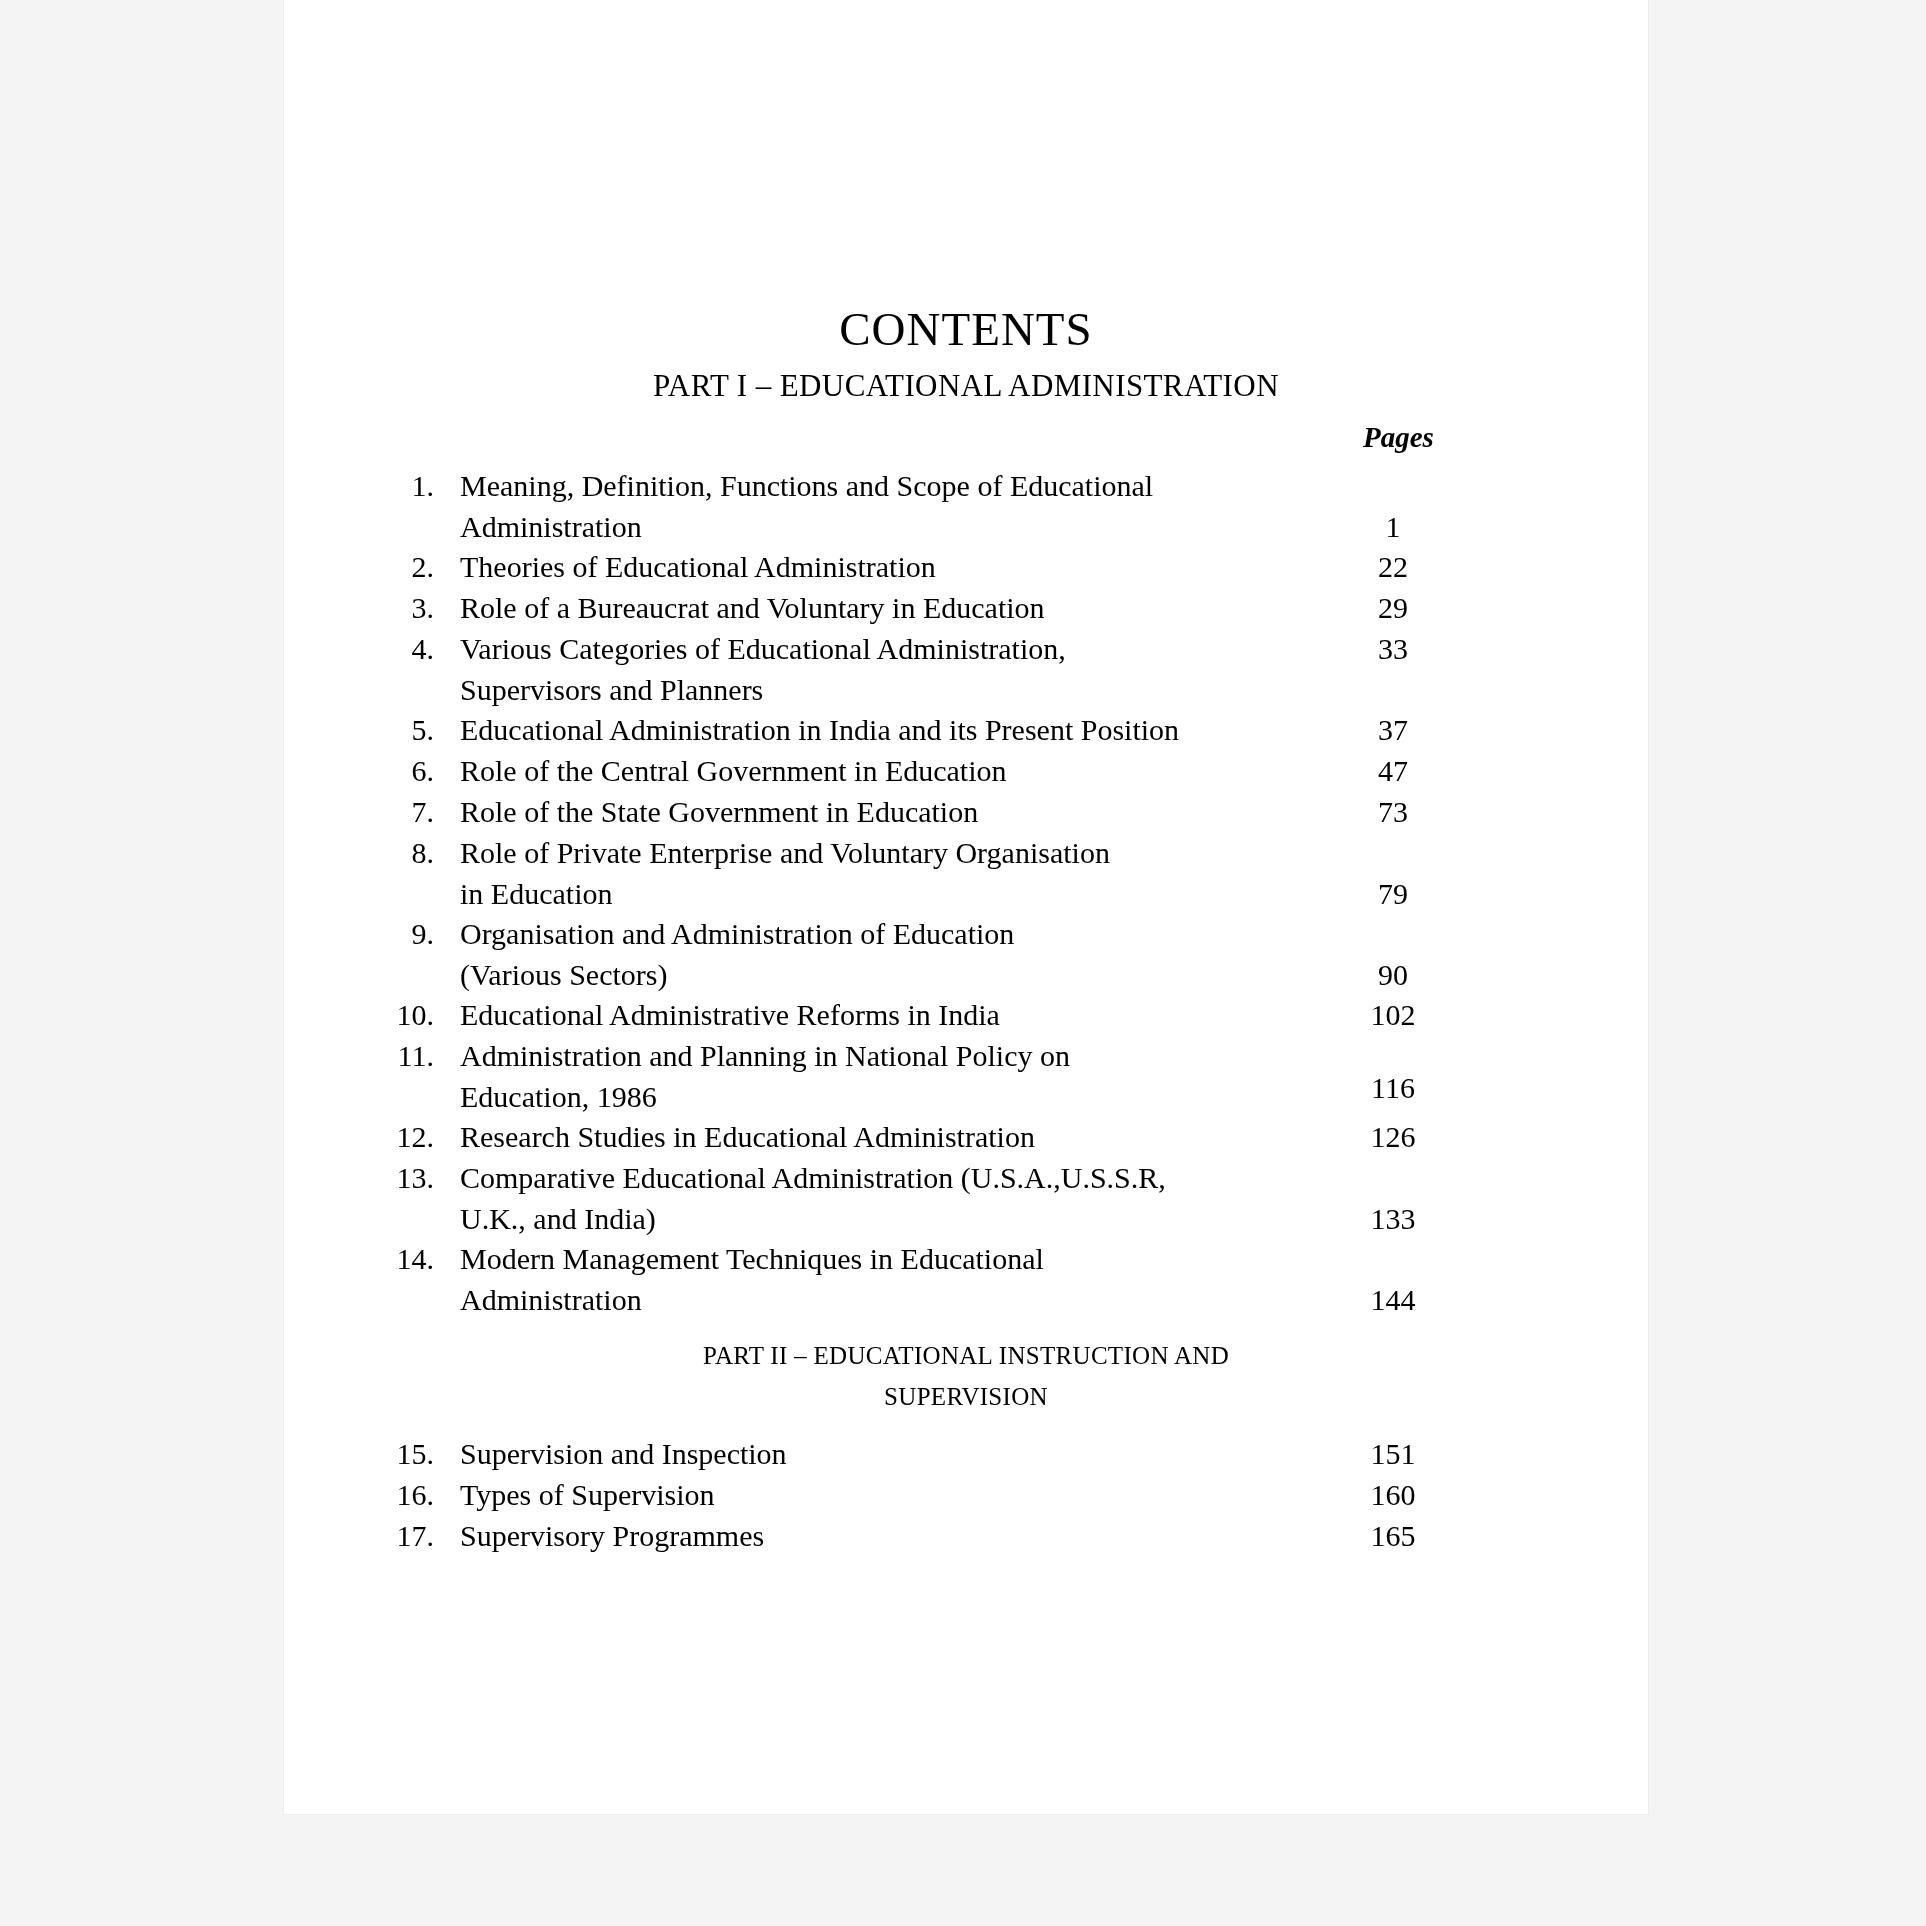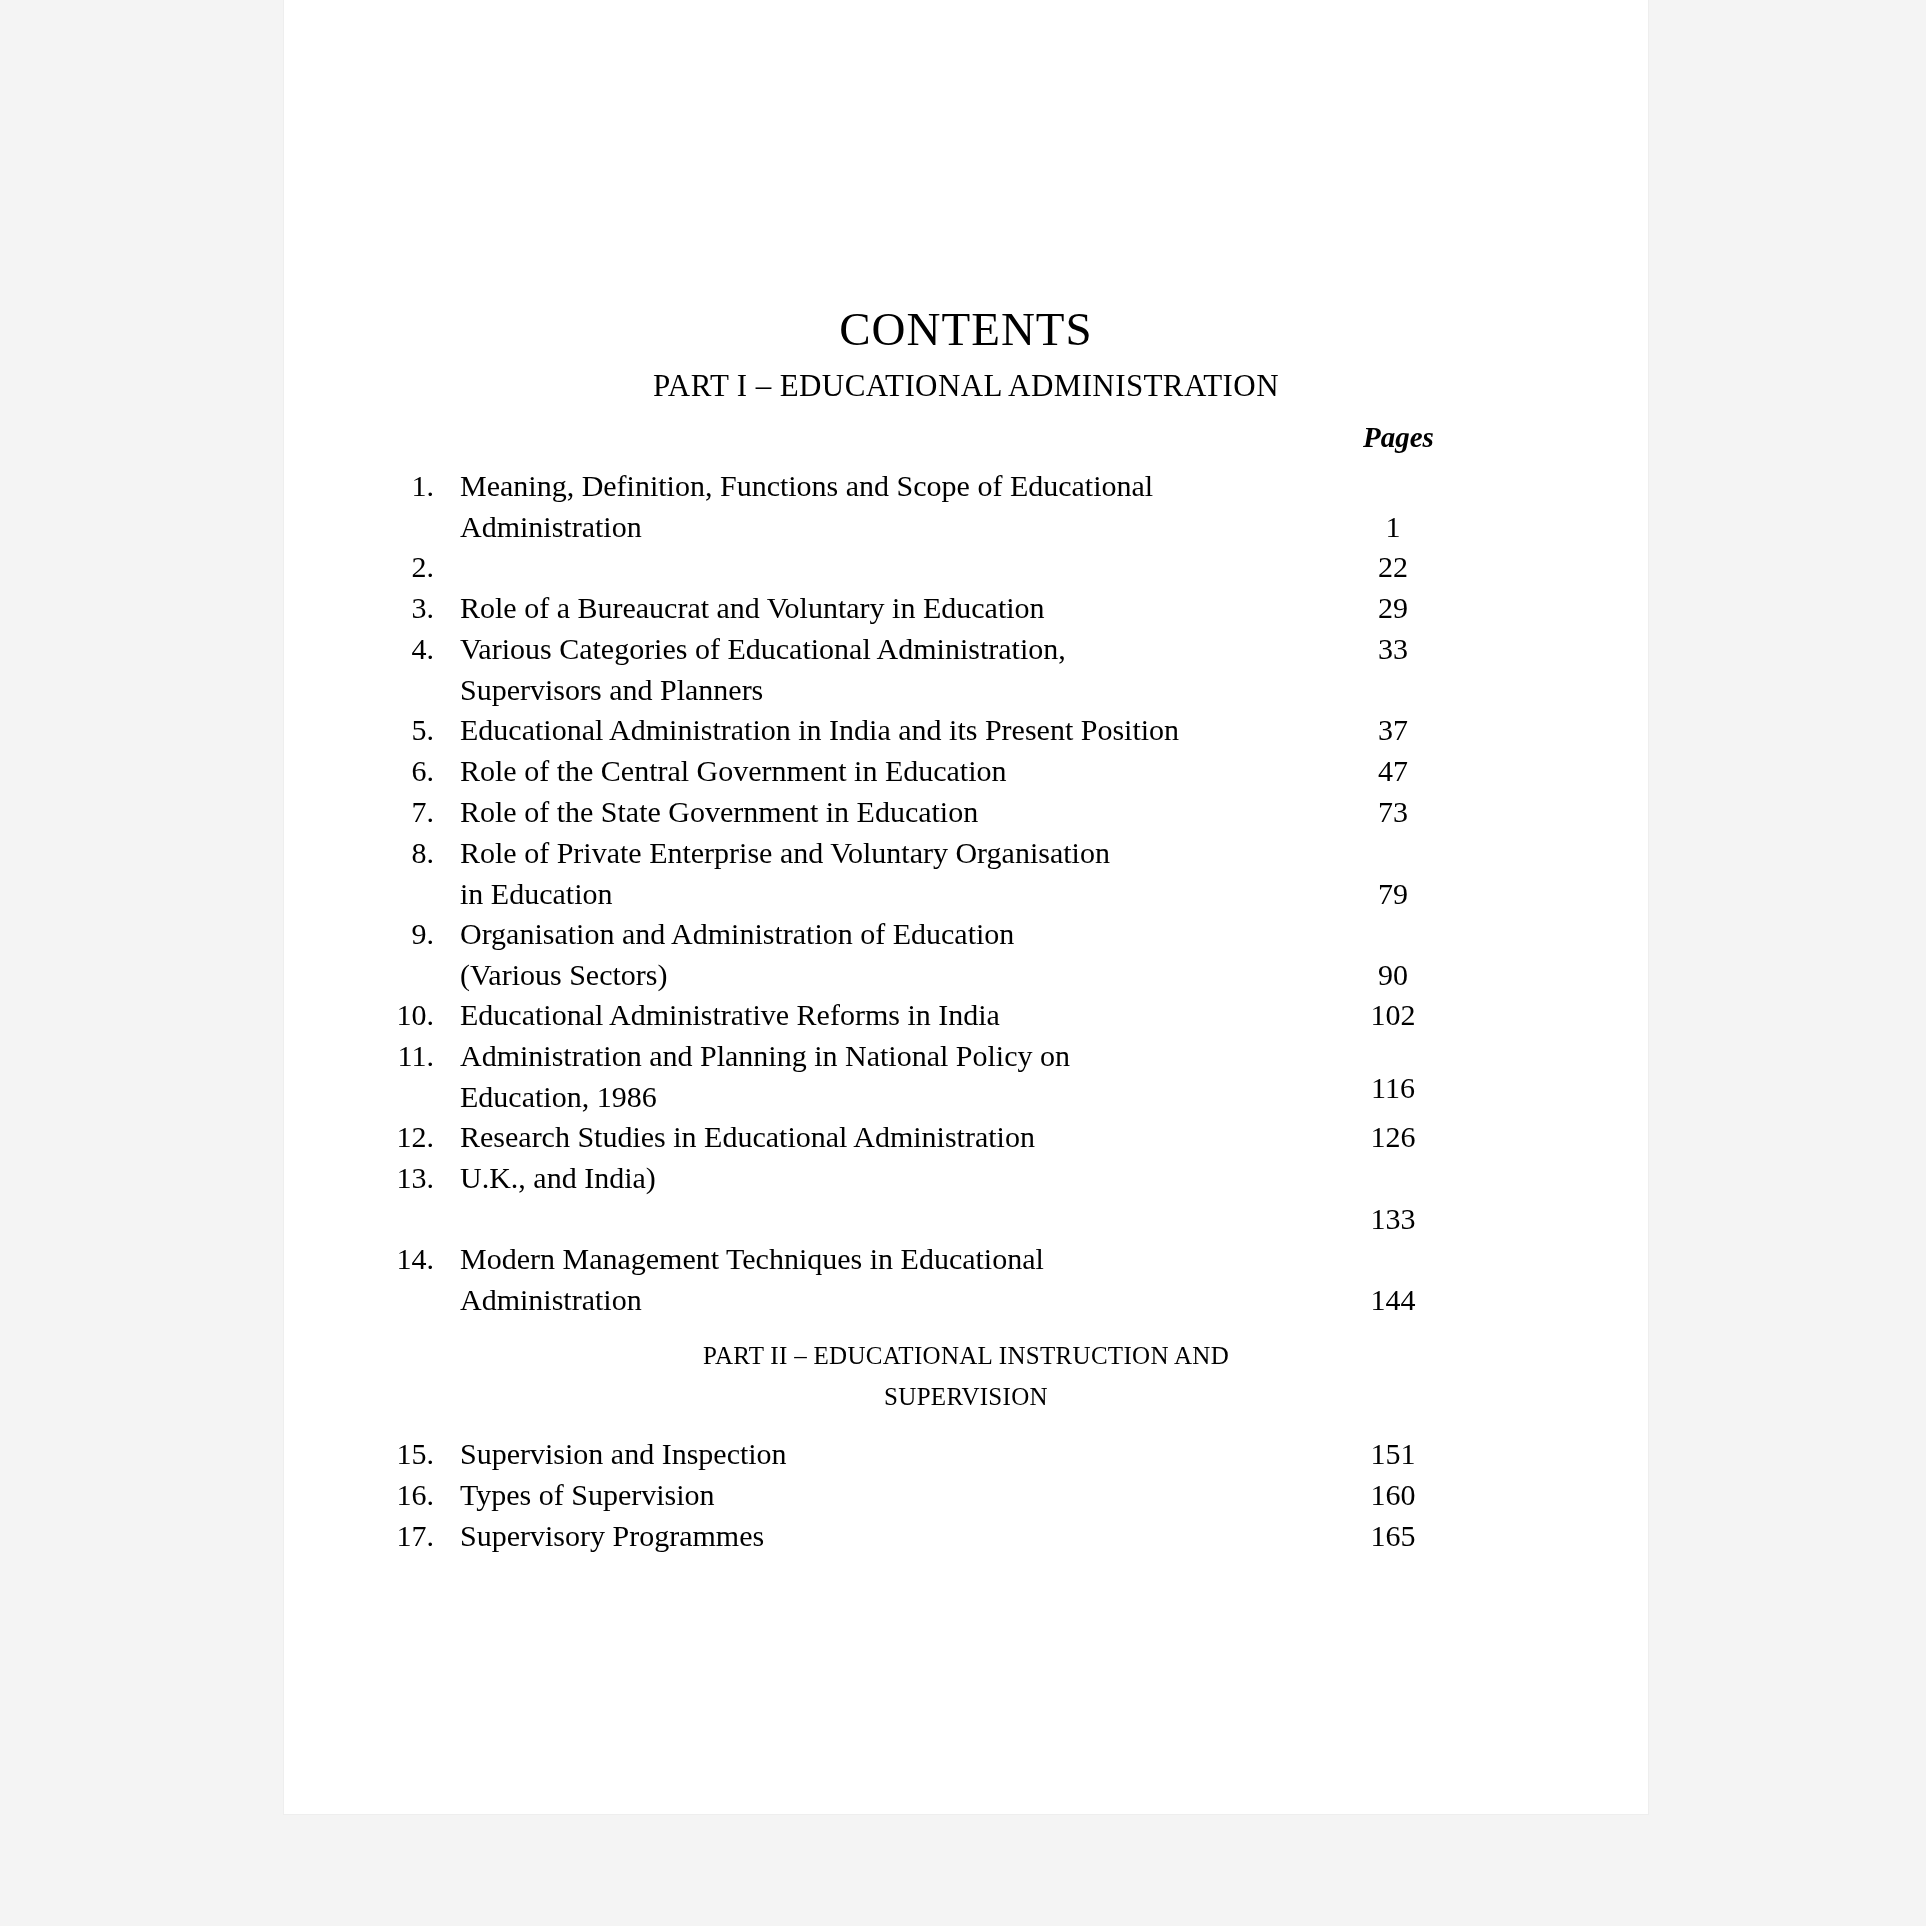--- a/index.html
+++ b/index.html
@@ -140,20 +140,23 @@
           <div class="toc-row two-line">
             <div class="toc-num">1.</div>
             <div class="toc-text">
               <span style="display: block;">Meaning, Definition, Functions and Scope of Educational</span>
               <span class="line2">Administration</span>
             </div>
             <div class="toc-page" style="margin-top: 41px;">1</div>
           </div>
           <div class="toc-row">
             <div class="toc-num">2.</div>
+            <div class="toc-text">
+              <span style="display: block;">Theories of Educational Administration</span>
+            </div>
             <div class="toc-page">22</div>
           </div>
           <div class="toc-row">
             <div class="toc-num">3.</div>
             <div class="toc-text">
               <span style="display: block;">Role of a  Bureaucrat and Voluntary in Education</span>
             </div>
             <div class="toc-page">29</div>
           </div>
           <div class="toc-row two-line">
@@ -219,20 +222,21 @@
           <div class="toc-row">
             <div class="toc-num">12.</div>
             <div class="toc-text">
               <span style="display: block;">Research Studies in Educational Administration</span>
             </div>
             <div class="toc-page">126</div>
           </div>
           <div class="toc-row two-line">
             <div class="toc-num">13.</div>
             <div class="toc-text">
+              <span style="display: block;">Comparative Educational Administration (U.S.A.,U.S.S.R,</span>
               <span class="line2">U.K., and India)</span>
             </div>
             <div class="toc-page" style="margin-top: 41px;">133</div>
           </div>
           <div class="toc-row two-line">
             <div class="toc-num">14.</div>
             <div class="toc-text">
               <span style="display: block;">Modern Management Techniques in Educational</span>
               <span class="line2">Administration</span>
             </div>

